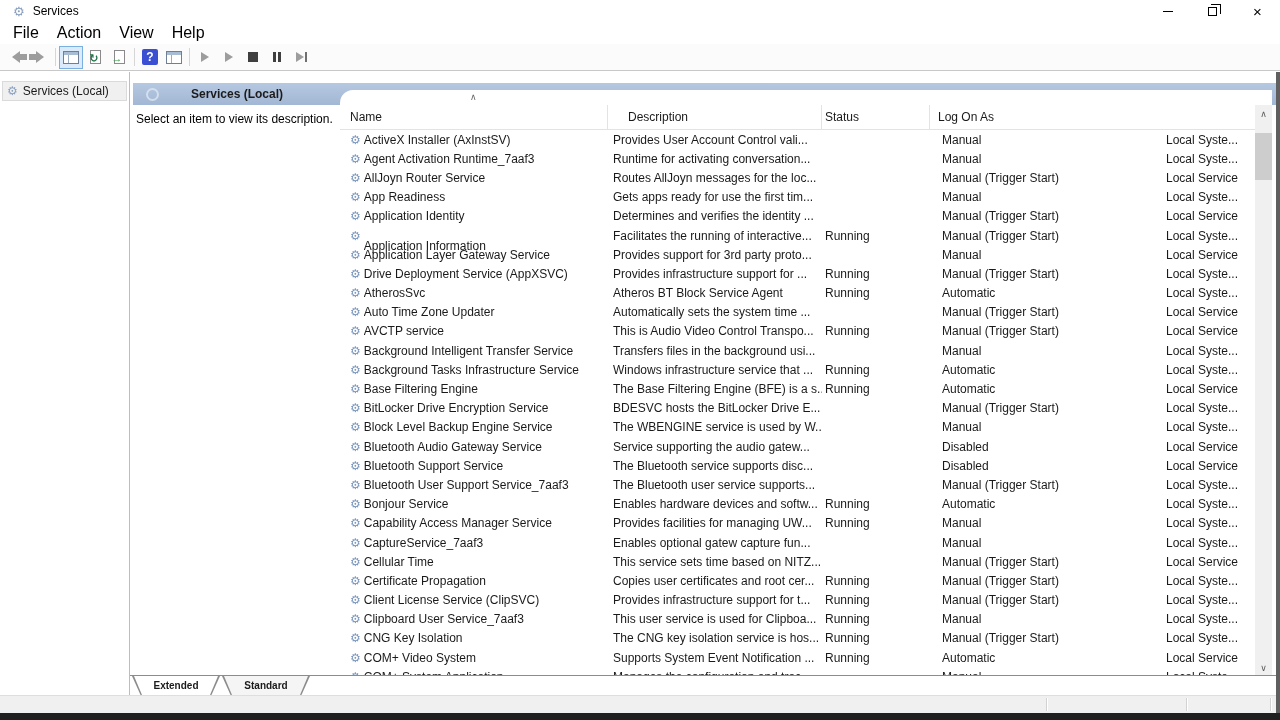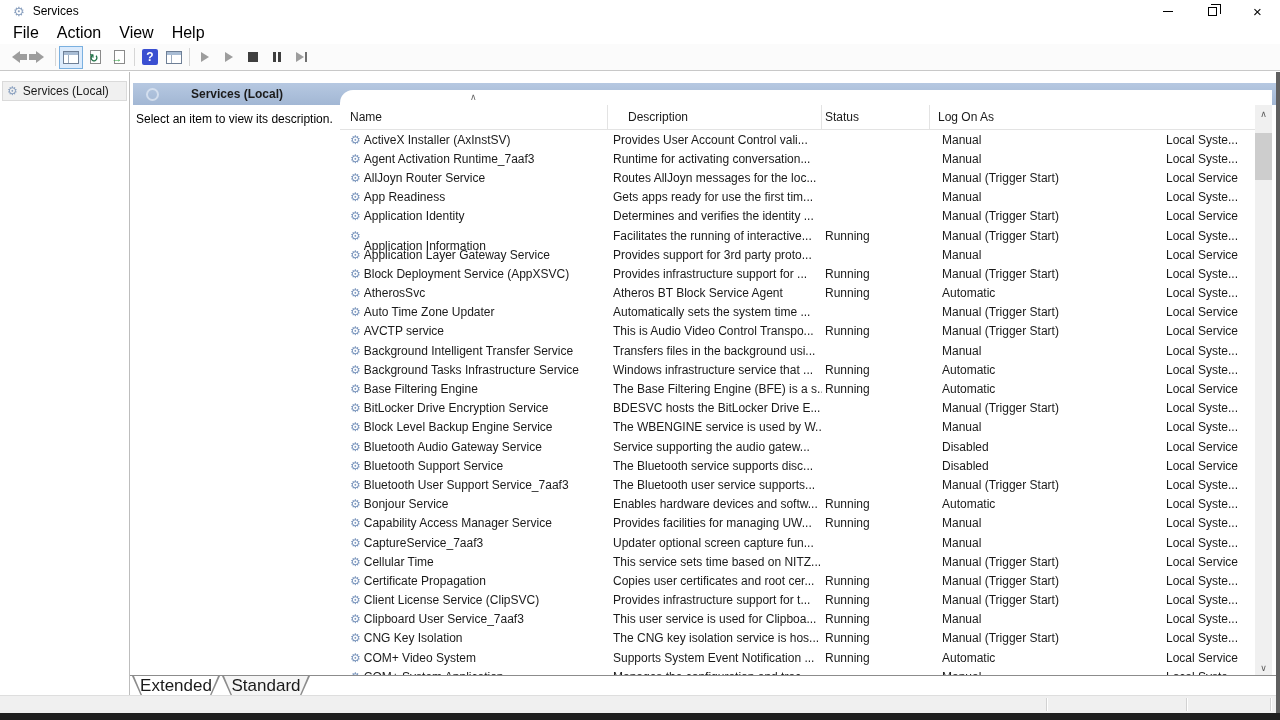--- a/index.html
+++ b/index.html
@@ -90,21 +90,21 @@
   .sb-thumb { position:absolute; left:0; top:28px; width:17px; height:47px; background:#cdcdcd; }
 
   
   .tabstrip { position:absolute; left:130px; right:0; top:603px; height:21px; background:#fff;
     border-top:1px solid #8c8c8c; z-index:4; display:flex; padding-left:2px; }
   .tab-outer { height:20px; margin-right:2px;
     clip-path:polygon(0 0,100% 0,calc(100% - 9px) 100%,9px 100%); background:#8c8c8c; position:relative; }
   .tab-inner { position:absolute; left:0; top:0; right:0; bottom:1px;
     clip-path:polygon(2px 0,calc(100% - 2px) 0,calc(100% - 10px) 100%,10px 100%);
     background:#fff; display:flex; align-items:center; justify-content:center;
-    font-size:17px; padding:0 18px; white-space:nowrap; }
+    font-size:10px; padding:0 18px; white-space:nowrap;font-weight:bold; }
   .tab-outer.inactive .tab-inner { background:#f5f5f5; }
 
   
   .statusbar { position:absolute; left:0; top:623px; width:1280px; height:18px; background:#f0f0f0;
     border-top:1px solid #dedede; z-index:5; }
   .sb-sep { position:absolute; top:2px; width:1px; height:13px; background:#d2d2d2; box-shadow:1px 0 0 #ffffff; }
   .bottom-strip { position:absolute; left:0; bottom:0; width:1280px; height:7px; background:#1f1f1f; z-index:6; }
   .right-edge { position:absolute; right:0; top:72px; width:4px; height:641px; background:#5f5f5f; z-index:6; }
 </style>
 </head>
@@ -276,21 +276,21 @@
             <span style="white-space: nowrap; overflow: hidden;">Application Layer Gateway Service</span>
           </div>
           <div class="cell c1">Provides support for 3rd party proto...</div>
           <div class="cell c2"></div>
           <div class="cell c3">Manual</div>
           <div class="cell c4">Local Service</div>
         </div>
         <div class="srow">
           <div class="cell c0">
             <span class="gear">⚙</span>
-            <span style="white-space: nowrap; overflow: hidden;">Block Deployment Service (AppXSVC)</span>
+            <span style="white-space: nowrap; overflow: hidden;">Drive Deployment Service (AppXSVC)</span>
           </div>
           <div class="cell c1">Provides infrastructure support for ...</div>
           <div class="cell c2">Running</div>
           <div class="cell c3">Manual (Trigger Start)</div>
           <div class="cell c4">Local Syste...</div>
         </div>
         <div class="srow">
           <div class="cell c0">
             <span class="gear">⚙</span>
             <span style="white-space: nowrap; overflow: hidden;">AtherosSvc</span>
@@ -418,21 +418,21 @@
           <div class="cell c1">Provides facilities for managing UW...</div>
           <div class="cell c2">Running</div>
           <div class="cell c3">Manual</div>
           <div class="cell c4">Local Syste...</div>
         </div>
         <div class="srow">
           <div class="cell c0">
             <span class="gear">⚙</span>
             <span style="white-space: nowrap; overflow: hidden;">CaptureService_7aaf3</span>
           </div>
-          <div class="cell c1">Updater optional screen capture fun...</div>
+          <div class="cell c1">Enables optional gatew capture fun...</div>
           <div class="cell c2"></div>
           <div class="cell c3">Manual</div>
           <div class="cell c4">Local Syste...</div>
         </div>
         <div class="srow">
           <div class="cell c0">
             <span class="gear">⚙</span>
             <span style="white-space: nowrap; overflow: hidden;">Cellular Time</span>
           </div>
           <div class="cell c1">This service sets time based on NITZ...</div>

